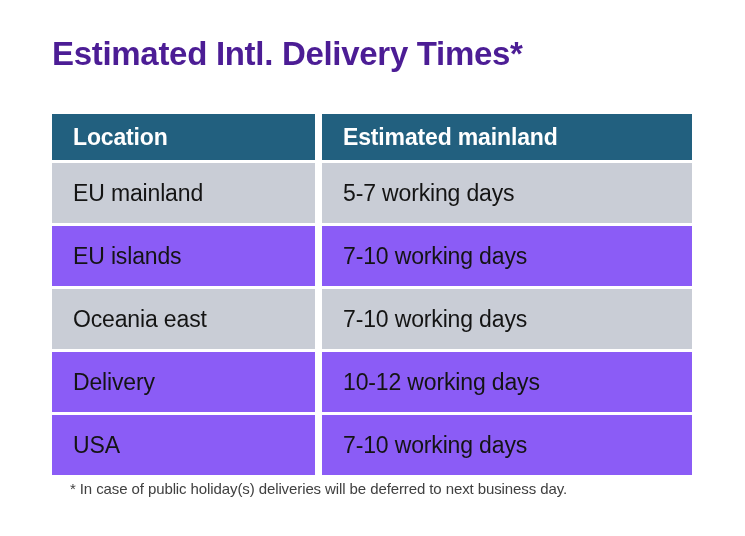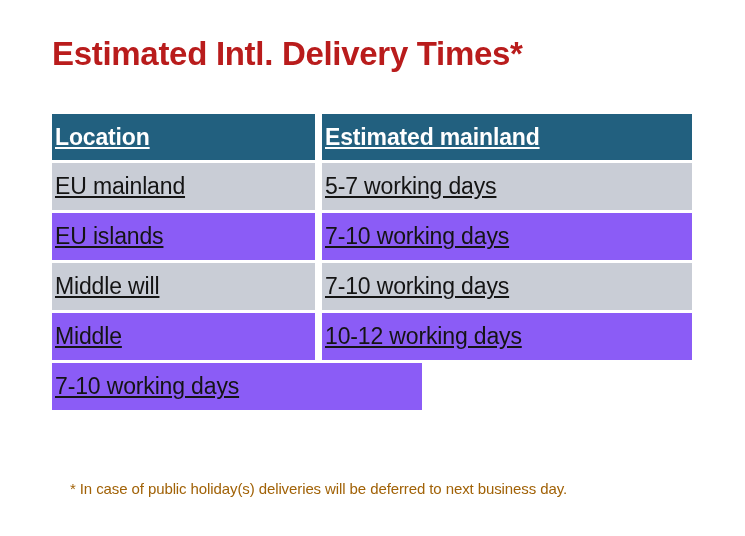--- a/index.html
+++ b/index.html
@@ -19,21 +19,21 @@
     height: 536px;
     background: #ffffff;
     box-sizing: border-box;
   }
   .title {
     position: absolute;
     left: 52px;
     top: 36px;
     font-size: 33px;
     font-weight: bold;
-    color: #b91c1c;
+    color: #4c1d95;
     letter-spacing: -0.3px;
     line-height: 1.1;
     white-space: nowrap;
   }
   .table {
     position: absolute;
     left: 52px;
     top: 114px;
     width: 640px;
   }
@@ -44,54 +44,53 @@
   }
   .row:last-child {
     margin-bottom: 0;
   }
   .cell {
     box-sizing: border-box;
     display: flex;
     align-items: center;
     font-size: 23px;
     color: #141414;
-    padding-left: 3px;
+    padding-left: 21px;
     letter-spacing: -0.15px;
     white-space: nowrap;
-    text-decoration: underline;
   }
   .cell.col-a {
     width: 263px;
     margin-right: 7px;
   }
   .cell.col-b {
     width: 370px;
   }
   .header-row .cell {
     background: #22607f;
     color: #ffffff;
     font-weight: bold;
     height: 46px;
     font-size: 23px;
   }
   .body-row .cell {
-    height: 47px;
+    height: 60px;
   }
   .body-row.shade-dark .cell {
     background: #c9cdd6;
   }
   .body-row.shade-light .cell {
     background: #8b5cf6;
   }
   .footnote {
     position: absolute;
     left: 70px;
     top: 480px;
     font-size: 15px;
-    color: #a16207;
+    color: #404040;
     letter-spacing: -0.1px;
     white-space: nowrap;
   }
 </style>
 </head>
 <body>
 
 <div class="page">
 
   <div class="title">Estimated Intl. Delivery Times*</div>
@@ -107,31 +106,32 @@
       <div class="cell col-a">EU mainland</div>
       <div class="cell col-b">5-7 working days</div>
     </div>
 
     <div class="row body-row shade-light">
       <div class="cell col-a">EU islands</div>
       <div class="cell col-b">7-10 working days</div>
     </div>
 
     <div class="row body-row shade-dark">
-      <div class="cell col-a">Middle will</div>
+      <div class="cell col-a">Oceania east</div>
       <div class="cell col-b">7-10 working days</div>
     </div>
 
     <div class="row body-row shade-light">
-      <div class="cell col-a">Middle</div>
+      <div class="cell col-a">Delivery</div>
       <div class="cell col-b">10-12 working days</div>
     </div>
 
 
     <div class="row body-row shade-light">
+      <div class="cell col-a">USA</div>
       <div class="cell col-b">7-10 working days</div>
     </div>
 
   </div>
 
   <div class="footnote">* In case of public holiday(s) deliveries will be deferred to next business day.</div>
 
 </div>
 
 </body></html>

